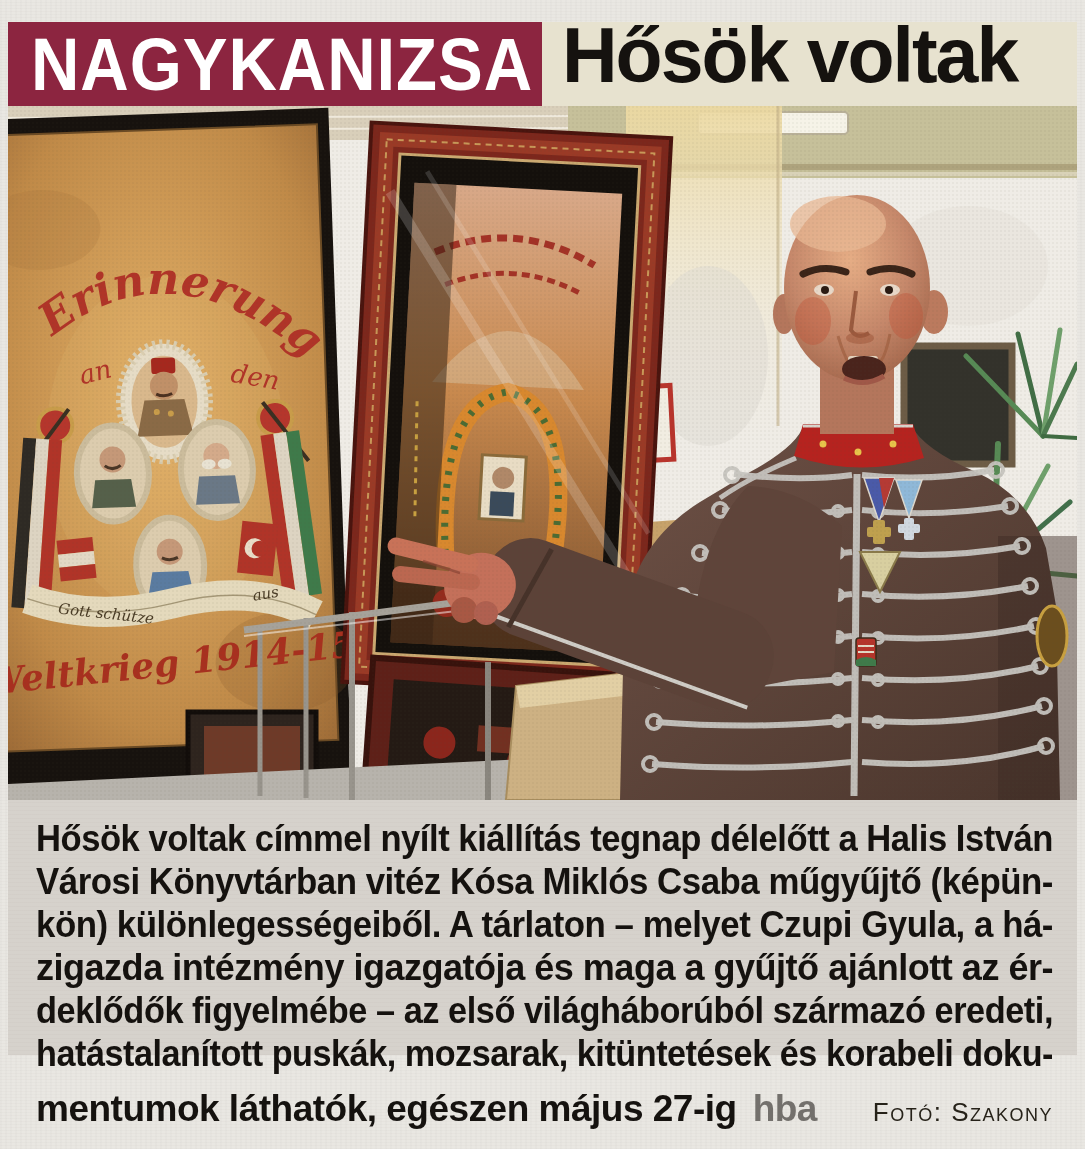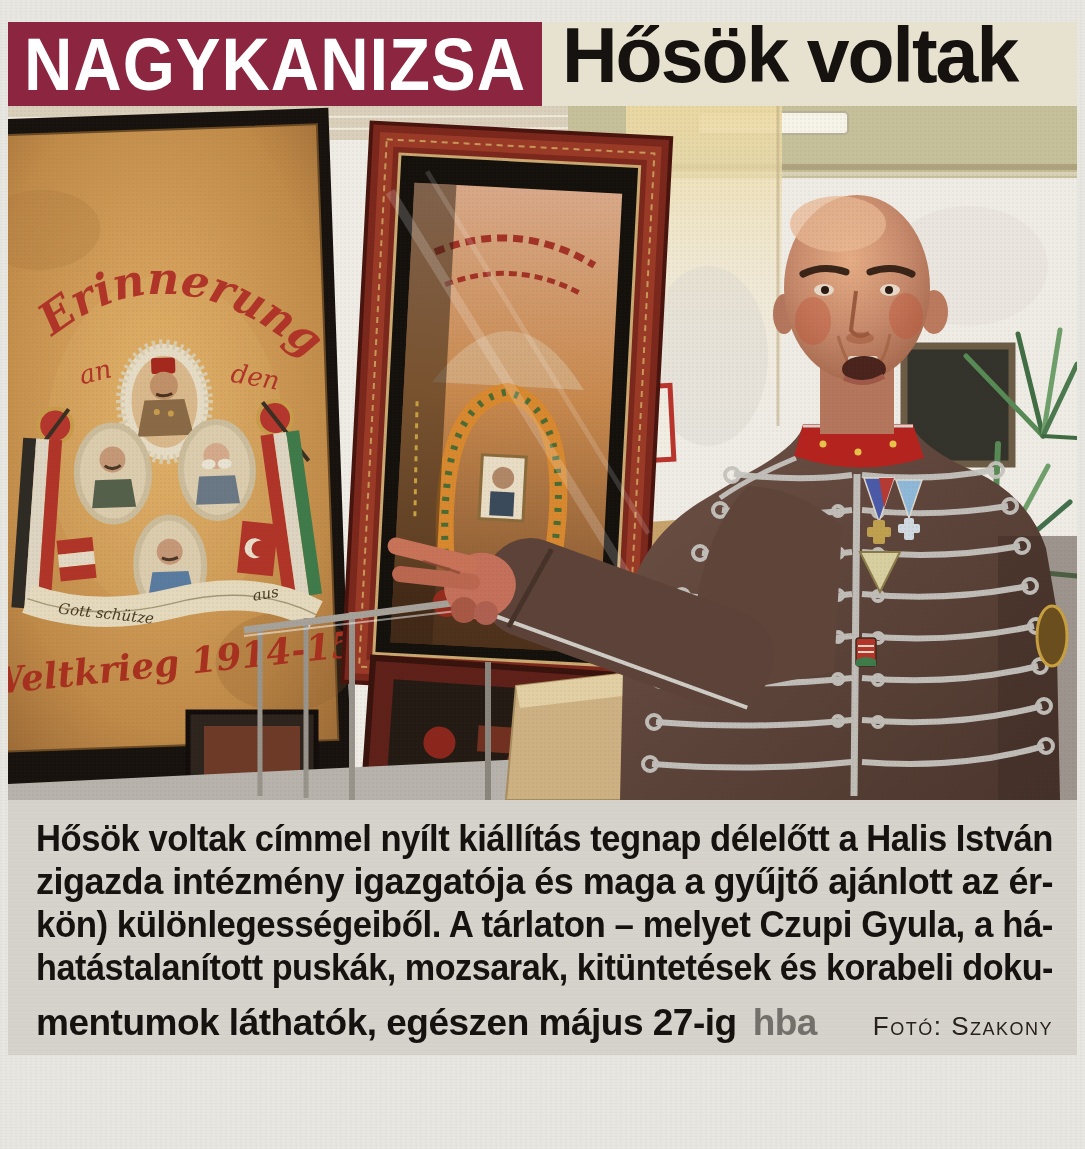--- a/index.html
+++ b/index.html
@@ -7,21 +7,21 @@
     position:relative;width:1085px;height:1149px;overflow:hidden;
     background:#e9e7e2;
     background-image:
       repeating-linear-gradient(0deg, rgba(90,70,60,.025) 0 1px, transparent 1px 3px),
       repeating-linear-gradient(90deg, rgba(60,60,70,.02) 0 2px, transparent 2px 5px);
     font-family:"Liberation Sans", sans-serif;
   }
   .fitline{display:inline-block;white-space:nowrap;transform-origin:left center;}
   
   .kicker-box{position:absolute;left:8px;top:22px;width:603px;height:84px;
-    display:flex;align-items:center;padding:0 16px;box-sizing:border-box;}
+    display:flex;align-items:center;padding:0 23px;box-sizing:border-box;}
   .kicker-text{font-size:74px;font-weight:bold;letter-spacing:1px;}
   .headline-strip{position:absolute;left:542px;top:22px;width:535px;height:84px;
     background:#e7e2cf;display:flex;align-items:center;padding:0 10px 17px 20px;box-sizing:border-box;}
   .headline-text{font-size:77px;font-weight:bold;letter-spacing:-2px;}
   
   .photo{position:absolute;left:8px;top:106px;width:1069px;height:694px;background:#efece6;}
   .photo svg{display:block;width:100%;height:100%;}
   
   .caption{position:absolute;left:8px;top:800px;width:1069px;height:255px;
     background:#d6d2cc;padding:18px 24px 0 28px;box-sizing:border-box;color:#15120f;
@@ -382,22 +382,24 @@
           <path d="M 836 272 Q 856 282 876 270" stroke="#a05848" stroke-width="5" fill="none"></path>
         </g>
       </g>
 
       <rect width="1069" height="694" fill="url(#dots)"></rect>
     </svg>
   </div>
 
   <div class="caption">
     <div class="cap-row"><span class="fitline cap-text" style="transform: scaleX(0.935038);">Hősök voltak címmel nyílt kiállítás tegnap délelőtt a Halis István</span></div>
+    <div class="cap-row"><span class="fitline cap-text" style="transform: scaleX(0.941013);">Városi Könyvtárban vitéz Kósa Miklós Csaba műgyűjtő (képün-</span></div>
+    <div class="cap-row"><span class="fitline cap-text" style="transform: scaleX(0.941571);">kön) különlegességeiből. A tárlaton – melyet Czupi Gyula, a há-</span></div>
     <div class="cap-row"><span class="fitline cap-text" style="transform: scaleX(0.97338);">zigazda intézmény igazgatója és maga a gyűjtő ajánlott az ér-</span></div>
-    <div class="cap-row"><span class="fitline cap-text" style="transform: scaleX(0.941571);">kön) különlegességeiből. A tárlaton – melyet Czupi Gyula, a há-</span></div>
+    <div class="cap-row"><span class="fitline cap-text" style="transform: scaleX(0.928092);">deklődők figyelmébe – az első világháborúból származó eredeti,</span></div>
     <div class="cap-row"><span class="fitline cap-text" style="transform: scaleX(0.923719);">hatástalanított puskák, mozsarak, kitüntetések és korabeli doku-</span></div>
     <div class="cap-last">
       <span class="fitline cap-text" style="transform: scaleX(1);">mentumok láthatók, egészen május 27-ig</span>
       <span class="sig">hba</span>
       <span class="credit">Fotó: Szakony</span>
     </div>
   </div>
 
 </div>
 

